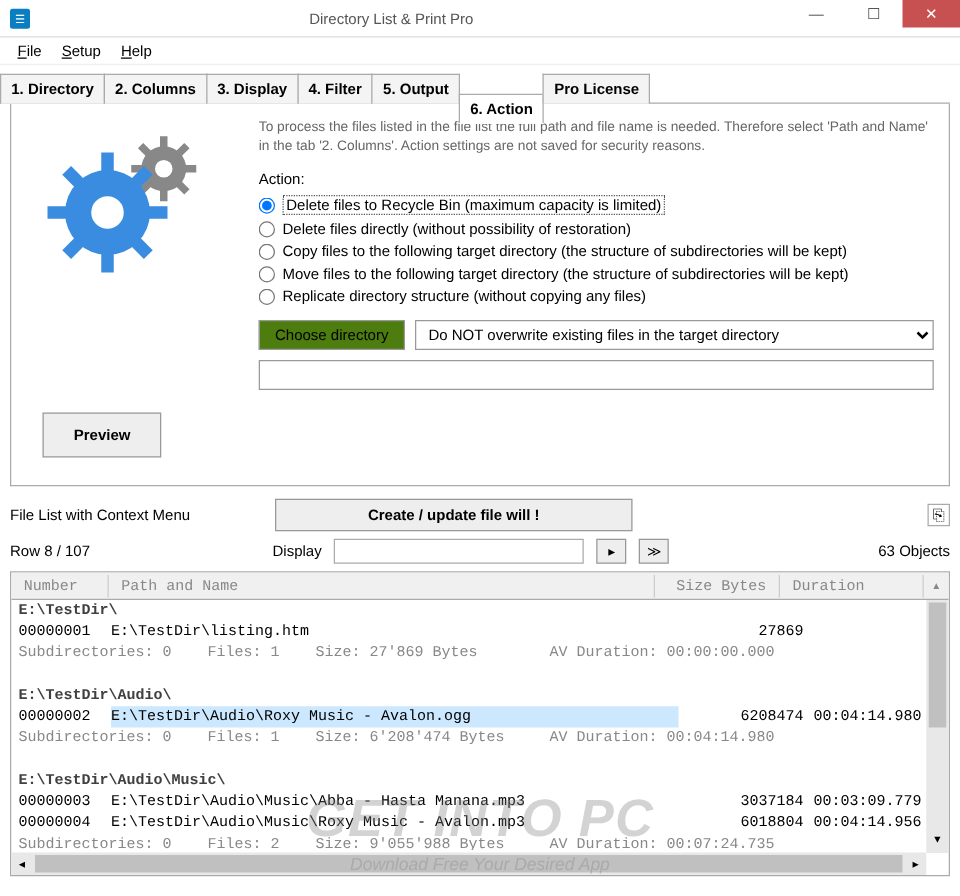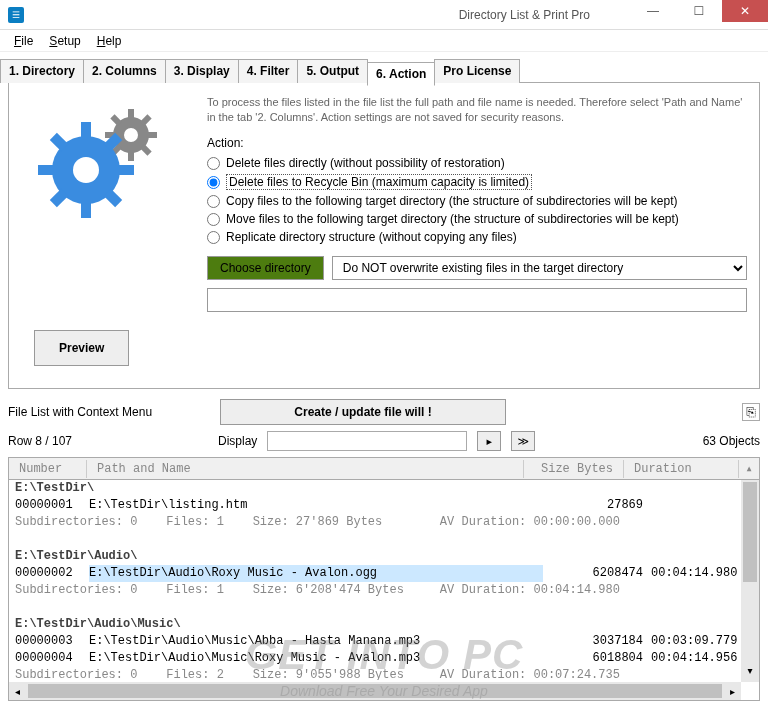--- a/index.html
+++ b/index.html
@@ -1,32 +1,32 @@
 <!DOCTYPE html>
 <html><head>
 <meta charset="utf-8">
 <style>
 * { box-sizing: border-box; margin: 0; padding: 0; }
 body { font-family: "Segoe UI", Tahoma, sans-serif; font-size: 12px; background: #fff; width: 768px; height: 717px; overflow: hidden; position: relative; }
 
 .titlebar { height: 30px; background: #fff; border-bottom: 1px solid #ddd; display: flex; align-items: center; padding-left: 8px; }
 .titlebar .app-icon { width: 16px; height: 16px; background: #0a7ec2; border-radius: 2px; margin-right: 12px; display: flex; align-items: center; justify-content: center; color: #fff; font-size: 9px; }
-.titlebar .title { flex: 1; text-align: right; color: #555; font-size: 12px; padding-right: 40px; }
+.titlebar .title { flex: 1; text-align: center; color: #555; font-size: 12px; padding-right: 40px; }
 .win-controls { display: flex; height: 100%; }
 .win-btn { width: 46px; height: 22px; display: flex; align-items: center; justify-content: center; font-size: 12px; cursor: pointer; }
 .win-btn.close { background: #c75050; color: #fff; width: 46px; height: 22px; }
 .win-btn.min, .win-btn.max { color: #555; }
 
 .menubar { height: 22px; display: flex; align-items: center; padding: 0 8px; gap: 4px; border-bottom: 1px solid #eee; }
 .menubar div { padding: 2px 6px; cursor: pointer; }
 .menubar u { text-decoration: underline; }
 
 .tabstrip { display: flex; margin: 6px 8px 0 0; border-bottom: 1px solid #aaa; }
 .tab { padding: 4px 8px; border: 1px solid #aaa; border-bottom: none; background: #f4f4f4; margin-right: -1px; font-size: 12px; font-weight: bold; cursor: pointer; position: relative; top: 1px; }
-.tab.active { background: #fff; top: 4px; border-bottom: 1px solid #fff; }
+.tab.active { background: #fff; top: 17px; border-bottom: 1px solid #fff; }
 
 .tabpanel { border: 1px solid #aaa; border-top: none; margin: 0 8px; padding: 12px; height: 306px; display: flex; gap: 16px; }
 .gear-img { width: 170px; height: 130px; display: flex; align-items: center; justify-content: center; }
 .panel-content { flex: 1; }
 .info-text { color: #666; font-size: 11px; margin-bottom: 10px; line-height: 1.4; }
 .section-label { font-size: 12px; margin-bottom: 4px; }
 .radio-group { margin-bottom: 10px; }
 .radio-row { display: flex; align-items: center; gap: 6px; padding: 2px 0; font-size: 12px; }
 .radio-row input[type=radio] { margin-top: 1px; }
 .radio-row.selected span { border: 1px dotted #555; padding: 0 2px; }
@@ -141,27 +141,27 @@
             <rect x="-32" y="-36" width="10" height="16" transform="rotate(-45 -27 -28)"></rect>
             <rect x="22" y="20" width="10" height="16" transform="rotate(-45 27 28)"></rect>
           </g>
       </g>
     </svg>
   </div>
   <div class="panel-content">
     <div class="info-text">To process the files listed in the file list the full path and file name is needed. Therefore select 'Path and Name' in the tab '2. Columns'. Action settings are not saved for security reasons.</div>
     <div class="section-label">Action:</div>
     <div class="radio-group">
-      <label class="radio-row">
-          <input type="radio" name="act" style="">
-          <span>Delete files directly (without possibility of restoration)</span>
-        </label>
       <label class="radio-row selected">
           <input type="radio" name="act" checked="" style="">
           <span>Delete files to Recycle Bin (maximum capacity is limited)</span>
+        </label>
+      <label class="radio-row">
+          <input type="radio" name="act" style="">
+          <span>Delete files directly (without possibility of restoration)</span>
         </label>
       <label class="radio-row">
           <input type="radio" name="act" style="">
           <span>Copy files to the following target directory (the structure of subdirectories will be kept)</span>
         </label>
       <label class="radio-row">
           <input type="radio" name="act" style="">
           <span>Move files to the following target directory (the structure of subdirectories will be kept)</span>
         </label>
       <label class="radio-row">

